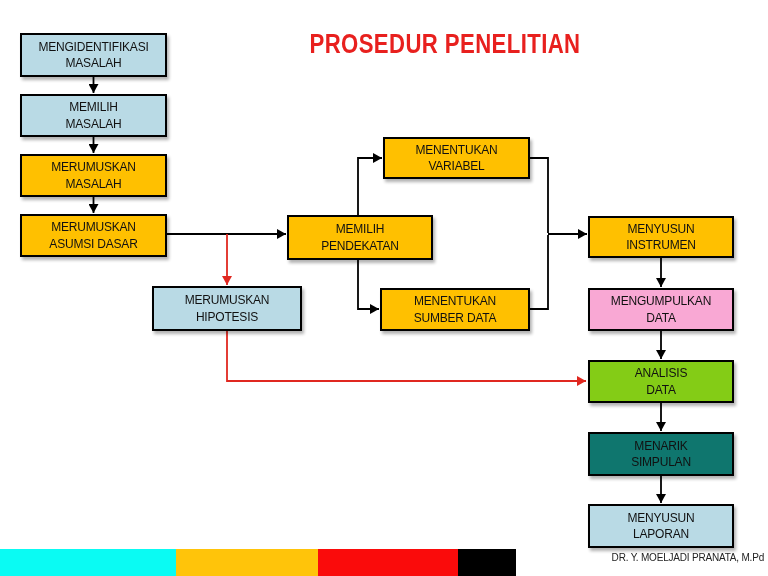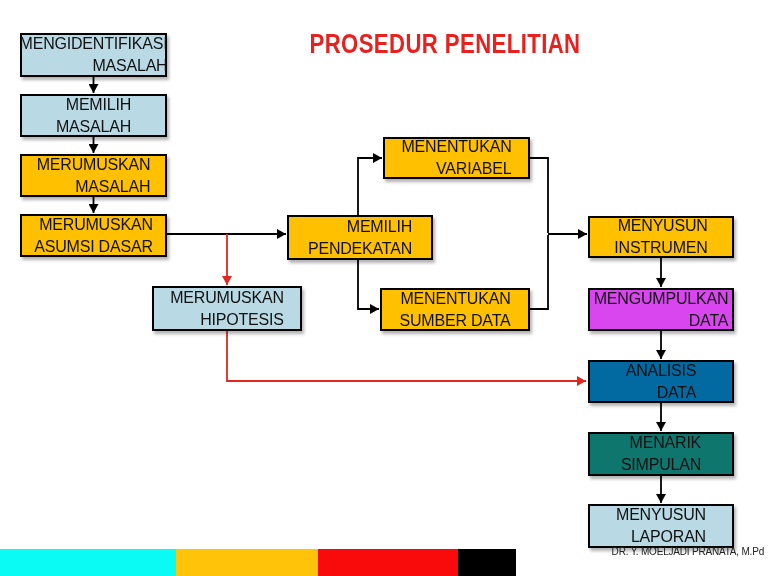--- a/index.html
+++ b/index.html
@@ -5,31 +5,31 @@
   html,body{margin:0;padding:0;background:#fff;}
   #slide{
     position:relative; width:768px; height:576px; overflow:hidden;
     background:#ffffff; font-family:"Liberation Sans", sans-serif;
   }
   .wires{position:absolute; left:0; top:0; z-index:0;}
   .node{
     position:absolute; z-index:1; box-sizing:border-box;
     border:2.5px solid #000; box-shadow:2px 3px 3px rgba(0,0,0,0.30);
     display:flex; align-items:center; justify-content:center;
-    text-align:right; white-space:pre-line;
-    font-size:16px; line-height:1.35; letter-spacing:-0.2px; color:#111;
+    text-align:center; white-space:pre-line;
+    font-size:12px; line-height:1.35; letter-spacing:-0.2px; color:#111;
   }
   #title{
     position:absolute; z-index:1; left:205px; top:29px; width:480px;
     text-align:center; font-weight:bold; font-size:27px;
     transform:scaleX(0.82); transform-origin:50% 50%;
     letter-spacing:0.5px;
   }
   #credit{
-    position:absolute; z-index:2; right:4px; bottom:19px;
+    position:absolute; z-index:2; right:4px; bottom:13px;
     font-size:10px; color:#222; letter-spacing:-0.2px;padding-left:44px;
   }
   .stripe{position:absolute; z-index:1; top:549px; height:27px;}
   #stripe-cyan {left:0;   width:176px;}
   #stripe-gold {left:176px;width:142px;}
   #stripe-red  {left:318px;width:140px;}
   #stripe-black{left:458px;width:58px;}
 </style>
 </head>
 <body>
@@ -77,23 +77,23 @@
   <div class="node" style="left: 152px; top: 286px; width: 150px; height: 45px; background: rgb(185, 218, 229);">MERUMUSKAN
 HIPOTESIS</div>
   <div class="node" style="left: 287px; top: 215px; width: 146px; height: 45px; background: rgb(255, 192, 0);">MEMILIH
 PENDEKATAN</div>
   <div class="node" style="left: 383px; top: 137px; width: 147px; height: 42px; background: rgb(255, 192, 0);">MENENTUKAN
 VARIABEL</div>
   <div class="node" style="left: 380px; top: 288px; width: 150px; height: 43px; background: rgb(255, 192, 0);">MENENTUKAN
 SUMBER DATA</div>
   <div class="node" style="left: 588px; top: 216px; width: 146px; height: 42px; background: rgb(255, 192, 0);">MENYUSUN
 INSTRUMEN</div>
-  <div class="node" style="left: 588px; top: 288px; width: 146px; height: 43px; background: #d946ef;">MENGUMPULKAN
+  <div class="node" style="left: 588px; top: 288px; width: 146px; height: 43px; background: #f9a8d4;">MENGUMPULKAN
 DATA</div>
-  <div class="node" style="left: 588px; top: 360px; width: 146px; height: 43px; background: #0369a1;">ANALISIS
+  <div class="node" style="left: 588px; top: 360px; width: 146px; height: 43px; background: #84cc16;">ANALISIS
 DATA</div>
   <div class="node" style="left: 588px; top: 432px; width: 146px; height: 44px; background: #0f766e;">MENARIK
 SIMPULAN</div>
   <div class="node" style="left: 588px; top: 504px; width: 146px; height: 44px; background: rgb(185, 218, 229);">MENYUSUN
 LAPORAN</div>
 
   <div id="stripe-cyan" class="stripe" style="background: rgb(10, 251, 243);"></div>
   <div id="stripe-gold" class="stripe" style="background: rgb(255, 196, 10);"></div>
   <div id="stripe-red" class="stripe" style="background: rgb(250, 11, 11);"></div>
   <div id="stripe-black" class="stripe" style="background: rgb(0, 0, 0);"></div>

